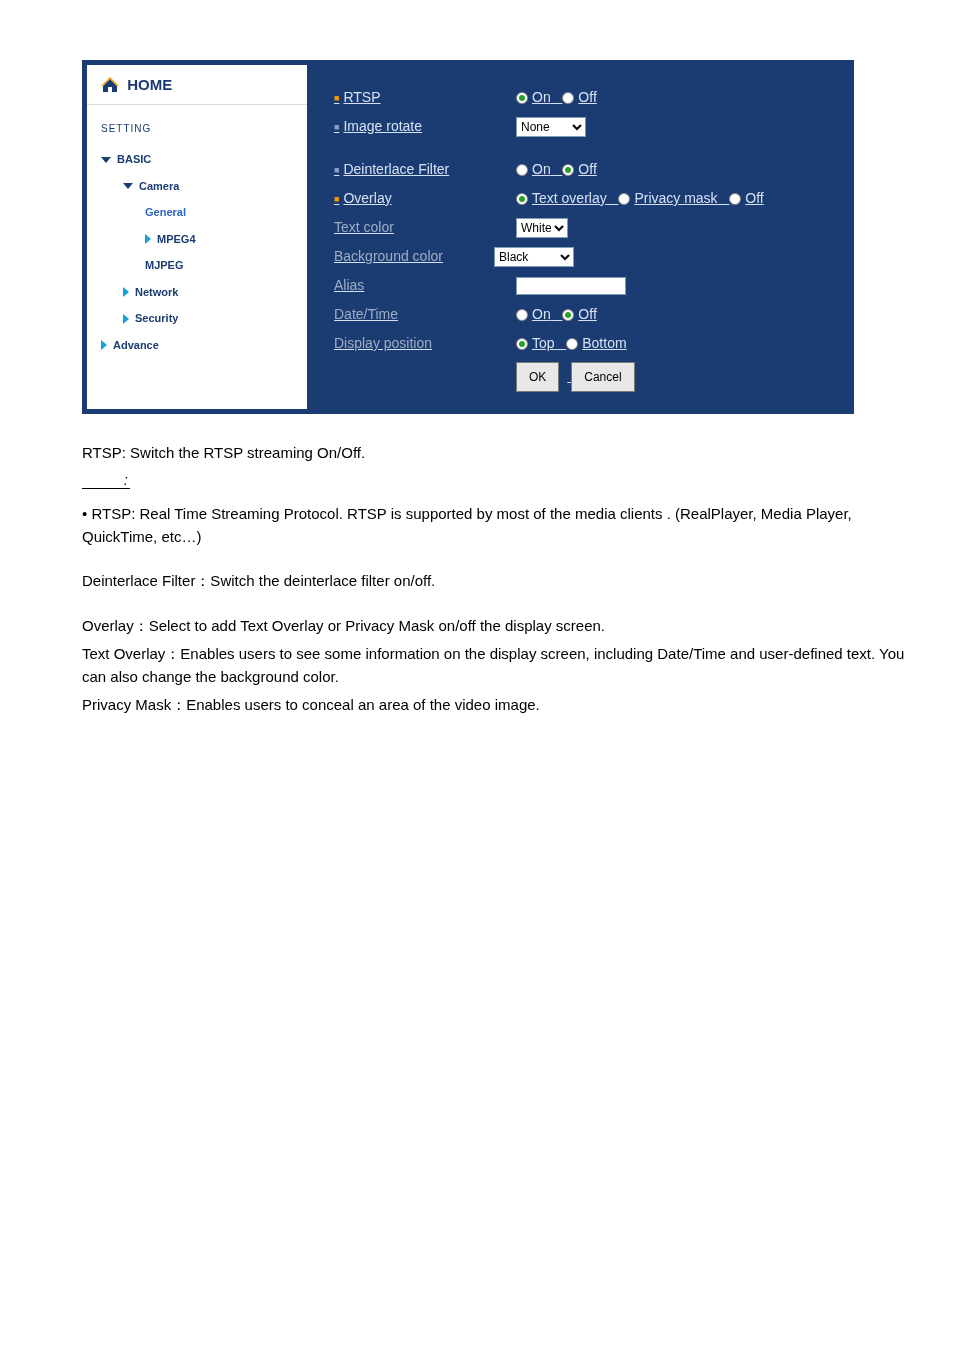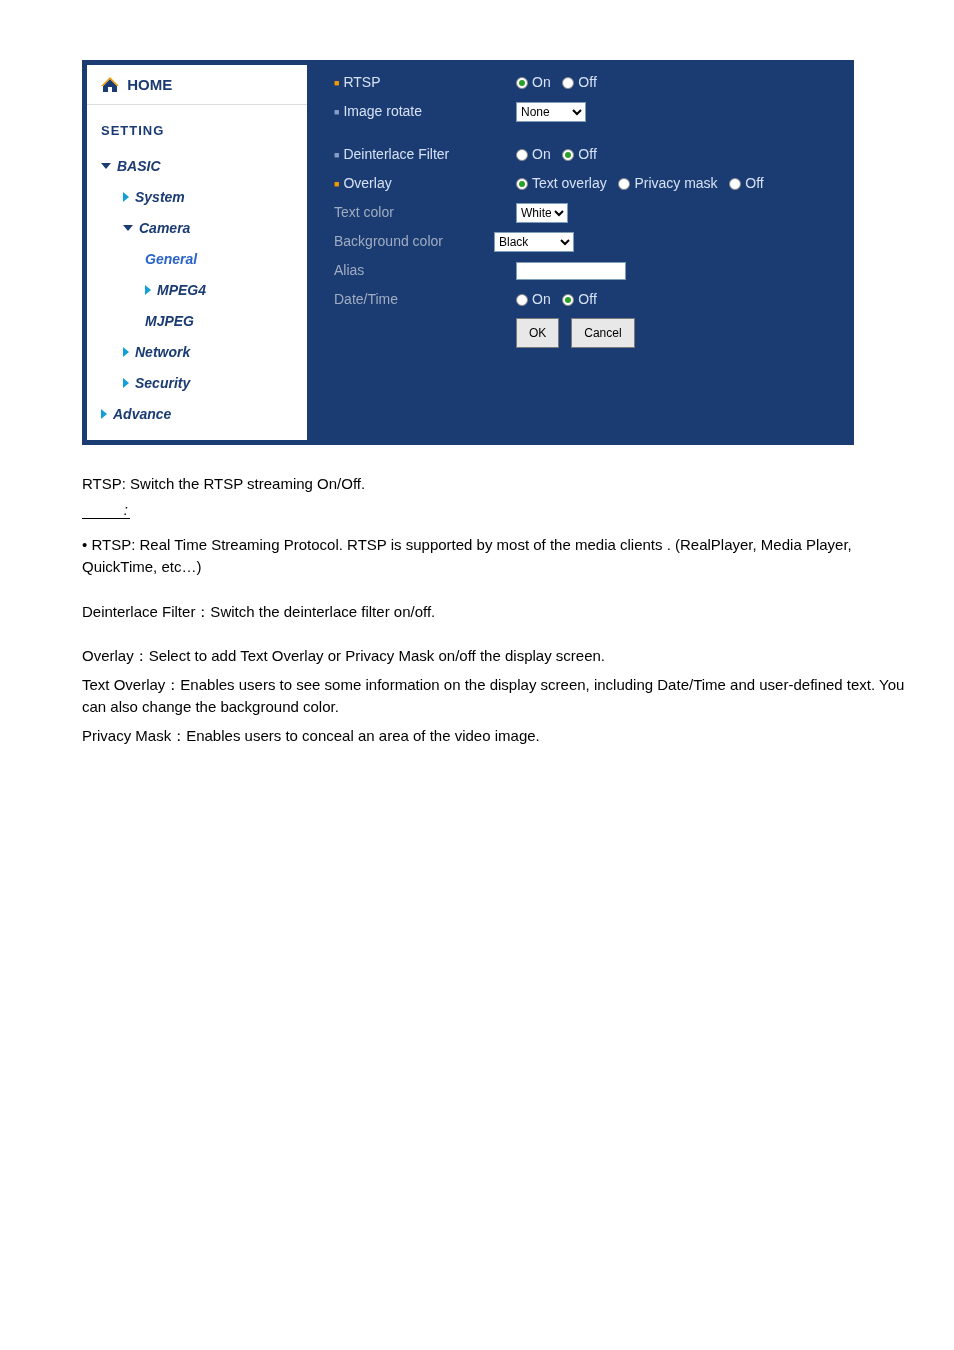--- a/index.html
+++ b/index.html
@@ -31,26 +31,26 @@
   .home-text {
     font-weight: bold;
     font-size: 15px;
     color: #1b3b73;
     vertical-align: middle;
   }
   .home-icon { vertical-align: middle; margin-right: 4px; }
   .setting {
     padding: 16px 14px 10px 14px;
     color: #1b3b73;
-    font-weight: bold;
+    font-weight: normal;
     letter-spacing: 1px;
-    font-size: 13px;
+    font-size: 10px;
   }
   .menu { list-style: none; padding: 0 0 10px 0; }
-  .menu li { padding: 5px 0 5px 14px; font-size: 14px; font-weight: bold; color: #1b3b73; display:flex; align-items:center;font-style:italic; }
+  .menu li { padding: 5px 0 5px 14px; font-size: 11px; font-weight: bold; color: #1b3b73; display:flex; align-items:center; }
   .menu li.level2 { padding-left: 36px; }
   .menu li.level3 { padding-left: 58px; }
   .menu li.active { color: #2a64c8; text-align: right; }
   .tri {
     width: 0; height: 0;
     border-left: 5px solid transparent;
     border-right: 5px solid transparent;
     display: inline-block;
     margin-right: 6px;
   }
@@ -58,23 +58,24 @@
   .tri-closed {
     width: 0; height: 0;
     border-top: 5px solid transparent;
     border-bottom: 5px solid transparent;
     border-left: 6px solid #13a0d8;
     display: inline-block;
     margin-right: 6px;
   }
   .content {
     flex: 1;
-    padding: 12px 14px 14px 22px;
+    padding: 27px 14px 14px 22px;
     color: #d6e2f4;
     font-size: 14px;
+    text-decoration: underline;
   }
   .row { display: flex; align-items: center; margin-bottom: 8px; }
   .row .label { width: 182px; color: #d6e2f4; }
   .row .label.grey { color: #a0adc0; font-weight: normal; }
   .row .label .sq { color: #f49a00; margin-right: 4px; font-size: 9px; vertical-align: 1px; }
   .row .label .sq-off { color: #88a0c8; }
   .row .value { flex: 1; }
   .radio-dot {
     display: inline-block; width: 12px; height: 12px; border-radius: 50%;
     border: 1px solid #888; background: #fff; vertical-align: -2px; margin-right: 4px;
@@ -106,24 +107,20 @@
         </svg>
       <span class="home-text">HOME</span>
     </div>
     <div class="setting">SETTING</div>
     <ul class="menu">
       <li>
           <span class="tri tri-open"></span>
           <span>BASIC</span>
         </li>
       <li class="level2">
-          <span class="tri-closed"></span>
-          <span>System</span>
-        </li>
-      <li class="level2">
           <span class="tri tri-open"></span>
           <span>Camera</span>
         </li>
       <li class="level3 active">
           <span>General</span>
         </li>
       <li class="level3">
           <span class="tri-closed"></span>
           <span>MPEG4</span>
         </li>
@@ -193,20 +190,27 @@
       <div class="label grey">Alias</div>
       <div class="value">
         <input class="txt" type="text" value="" style="">
       </div>
     </div>
     <div class="row">
       <div class="label grey">Date/Time</div>
       <div class="value">
         <span class="radio-dot"></span><span>On</span>&nbsp;&nbsp;
         <span class="radio-dot sel"></span><span>Off</span>
+      </div>
+    </div>
+    <div class="row">
+      <div class="label grey">Display position</div>
+      <div class="value">
+        <span class="radio-dot sel"></span><span>Top</span>&nbsp;&nbsp;
+        <span class="radio-dot"></span><span>Bottom</span>
       </div>
     </div>
     <div class="row">
       <div class="label"></div>
       <div class="value">
         <button class="btn">OK</button>
         <button class="btn">Cancel</button>
       </div>
     </div>
   </div>

